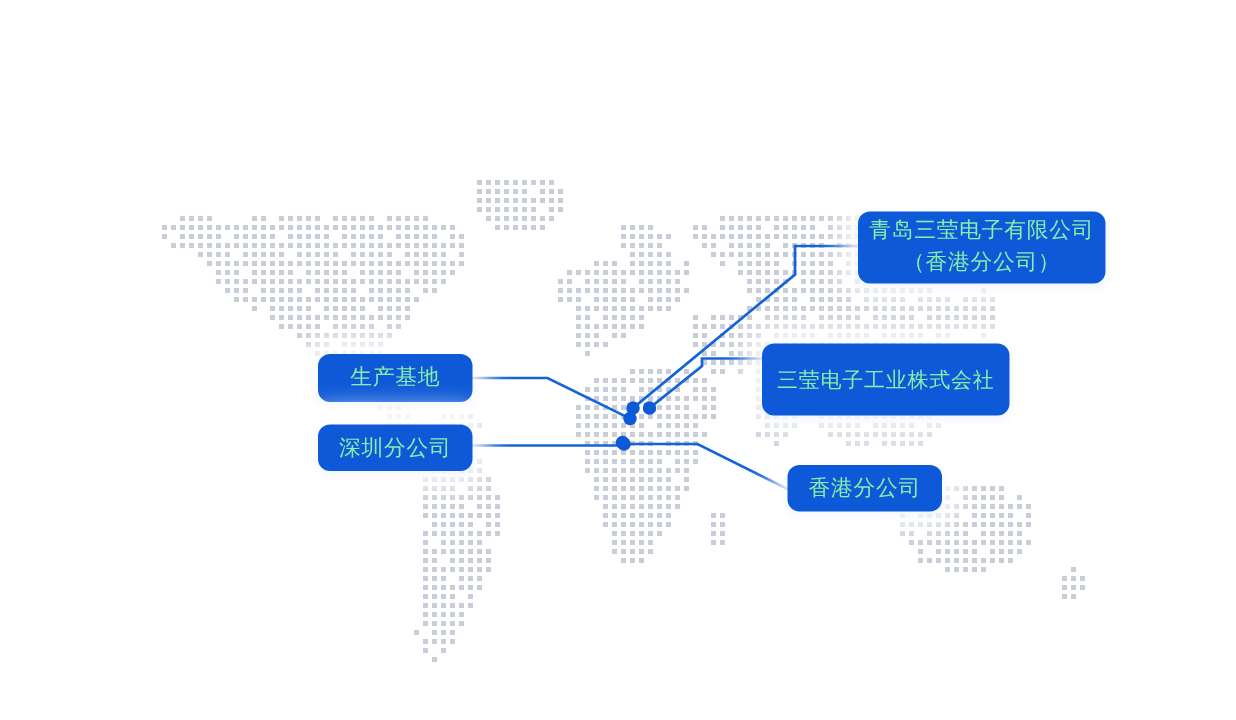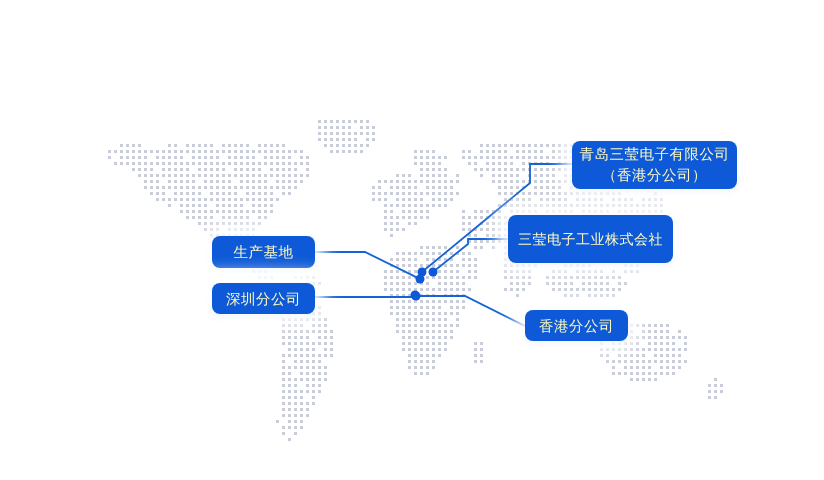--- a/index.html
+++ b/index.html
@@ -40,21 +40,21 @@
     height: 480px;
     pointer-events: none;
   }
   #lines-svg { display: block; width: 824px; height: 480px; }
 
   
   .label-box {
     position: absolute;
     box-sizing: border-box;
     background: #0d59d7;
-    color: #fef9c3;
+    color: #86efac;
     border-radius: 8px;
     display: flex;
     flex-direction: column;
     align-items: center;
     justify-content: center;
     text-align: center;
     letter-spacing: 0.5px;
     box-shadow: 0 0 16px 10px rgba(255,255,255,0.92),
                 0 2px 6px rgba(13,89,215,0.28);
     cursor: pointer;
@@ -67,21 +67,21 @@
   }
 
   
   #box-qingdao {
     left: 572px; top: 141px;
     width: 165px; height: 48px;
     font-size: 14.5px;
     line-height: 21px;
   }
   #box-korea {
-    left: 508px; top: 215px;
+    left: 508px; top: 229px;
     width: 165px; height: 48px;
     font-size: 14px;
     line-height: 21px;
   }
   #box-shanghai {
     left: 212px; top: 236px;
     width: 103px; height: 32px;
     font-size: 14.5px;
     line-height: 20px;
   }

